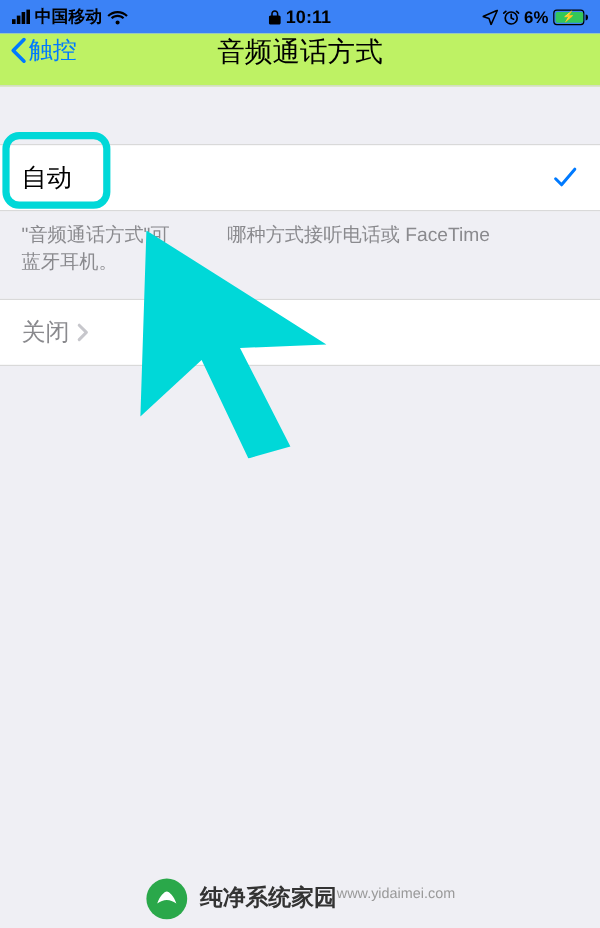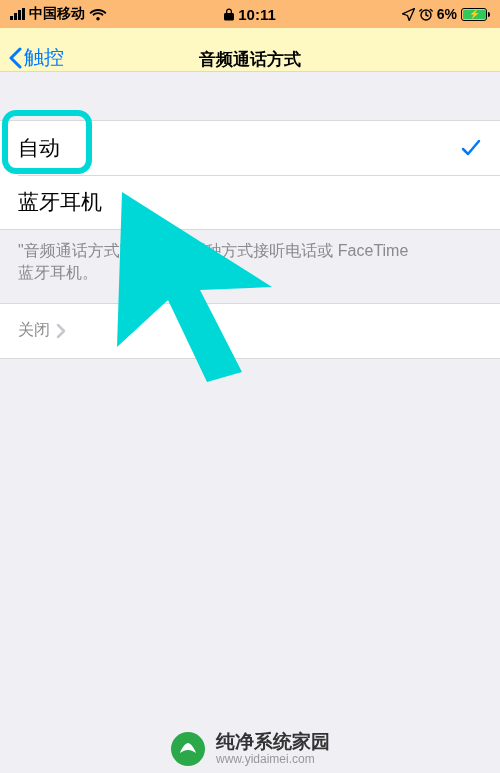--- a/index.html
+++ b/index.html
@@ -6,21 +6,21 @@
     html, body { width: 500px; height: 773px; overflow: hidden; }
     body {
       font-family: -apple-system, "PingFang SC", "Helvetica Neue", Arial, sans-serif;
       background: #efeff4;
       color: #000;
       position: relative;
     }
     
     .statusbar {
       height: 28px;
-      background: #fdba74;
+      background: #3b82f6;
       display: flex;
       align-items: center;
       justify-content: space-between;
       padding: 0 10px;
       font-size: 14px;
       font-weight: 600;
     }
     .sb-left, .sb-right { display: flex; align-items: center; gap: 4px; }
     .sb-center { position: absolute; left: 0; right: 0; text-align: center; font-size: 15px; font-weight: 700; pointer-events: none; display: flex; justify-content: center; align-items: center; gap: 4px; }
     .signal-bars { display: inline-flex; align-items: flex-end; gap: 1px; }
@@ -31,40 +31,40 @@
     .signal-bars span:nth-child(4){height:12px}
     .wifi-icon svg, .lock-icon svg, .nm-icon svg, .alarm-icon svg { display: block; }
     .battery { display: inline-flex; align-items: center; }
     .battery-body { width: 26px; height: 13px; border: 1.5px solid #000; border-radius: 3px; position: relative; }
     .battery-fill { position: absolute; left: 1px; top: 1px; bottom: 1px; width: 97%; background: #33c759; border-radius: 1.5px; display:flex; align-items:center; justify-content:center;}
     .battery-bolt { color:#fff; font-size:9px; line-height:1; }
     .battery-cap { width: 2px; height: 5px; background: #000; margin-left: 1px; border-radius: 0 2px 2px 0; }
     
     .navbar {
       height: 44px;
-      background: #fef9c3;
+      background: #bef264;
       border-bottom: 1px solid #d9d9d9;
       position: relative;
       display: flex;
-      align-items: flex-end;
+      align-items: flex-start;
     }
     .back {
       display: flex;
       align-items: center;
       color: #007aff;
       font-size: 20px;
       padding-left: 8px;
       gap: 2px;
     }
     .back svg { display:block; }
     .nav-title {
       position: absolute; left:0; right:0;
       text-align: center;
-      font-size: 17px;
-      font-weight: 700;
+      font-size: 23px;
+      font-weight: 400;
     }
     
     .spacer { height: 48px; }
     .group { background:#fff; }
     .cell {
       height: 54px;
       display: flex;
       align-items: center;
       justify-content: space-between;
       padding: 4px 18px;
@@ -76,21 +76,21 @@
       position:absolute; left:18px; right:0; top:0; height:1px; background:#d9d9d9;
     }
     .group { border-top:1px solid #d9d9d9; border-bottom:1px solid #d9d9d9; }
     .check svg { display:block; }
     .footer-text {
       padding: 10px 18px 18px;
       font-size: 16px;
       color: #8a8a8e;
       line-height: 1.4;
     }
-    .detail { color:#8a8a8e; font-size:16px; display:flex; align-items:center; gap:6px;}
+    .detail { color:#8a8a8e; font-size:20px; display:flex; align-items:center; gap:6px;}
     .chevron svg { display:block; }
     
     .highlight-box {
       position: absolute;
       border: 6px solid #00d8d8;
       border-radius: 14px;
       pointer-events: none;
     }
     
     .big-cursor {
@@ -104,21 +104,21 @@
       display:flex;
       justify-content:center;
       align-items:center;
       gap:10px;
       color:#666;
       font-size:17px;
     }
     .wm-logo {
       width:36px; height:36px;
     }
-    .wm-text { display:flex; flex-direction:column; line-height:1.15;}
+    .wm-text { display:flex; flex-direction:row; line-height:1.15;}
     .wm-title { font-size:19px; color:#333; font-weight:600;}
     .wm-url { font-size:12px; color:#999;}
   </style>
 </head>
 <body>
 
 <div class="statusbar">
   <div class="sb-left">
     <span class="signal-bars">
         <span></span>
@@ -179,23 +179,20 @@
 <div class="spacer"></div>
 
 <div class="group">
   <div class="cell">
     <span>自动</span>
     <span class="check">
       <svg width="22" height="22" viewBox="0 0 22 22">
           <path d="M3 12l5 5L19 4" fill="none" stroke="#007aff" stroke-width="2.5" stroke-linecap="round" stroke-linejoin="round"></path>
         </svg>
     </span>
-  </div>
-  <div class="cell">
-    <span>蓝牙耳机</span>
   </div>
 </div>
 
 <div class="footer-text">
   <span>"音频通话方式"可</span><span style="visibility:hidden">以使用</span><span>哪种方式接听电话或 FaceTime</span><br>
   <span>蓝牙耳机。</span>
 </div>
 
 <div class="group">
   <div class="cell">

